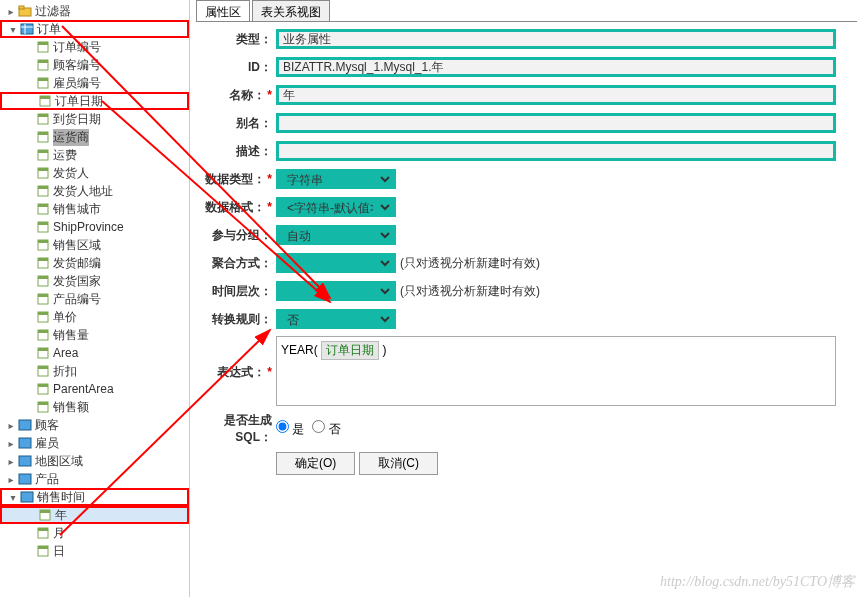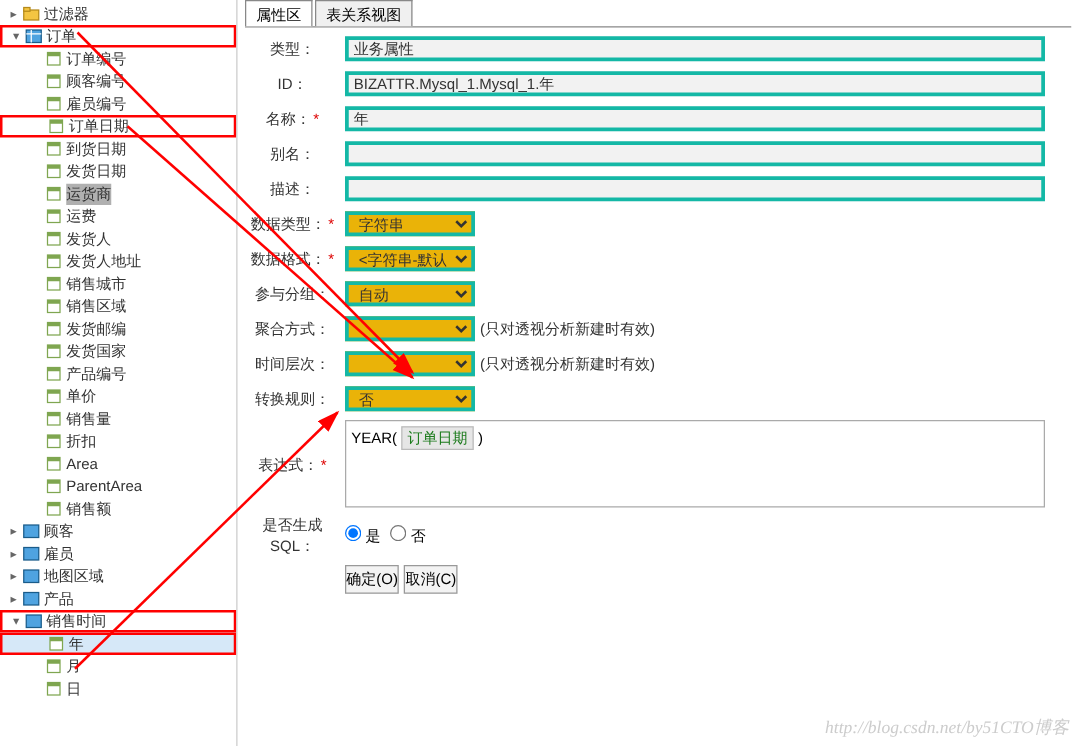--- a/index.html
+++ b/index.html
@@ -15,30 +15,30 @@
 .icon { width: 14px; height: 14px; margin-right: 3px; display: inline-flex; align-items: center; justify-content: center; }
 .icon svg { width: 14px; height: 14px; }
 .label { color: #333; }
 .redbox { border: 2px solid #ff0000; }
 .right-panel { flex: 1; padding: 0 6px; position: relative; }
 .tabs { display: flex; border-bottom: 1px solid #888; height: 22px; }
 .tab { padding: 3px 8px; border: 1px solid #888; border-bottom: none; background: #f0f0f0; margin-right: 2px; cursor: pointer; }
 .tab.active { background: #fff; }
 .form { padding: 6px 0; }
 .form-row { display: flex; align-items: center; margin-bottom: 6px; min-height: 22px; }
-.form-label { width: 80px; text-align: center; padding-right: 4px; color: #333; }
+.form-label { width: 80px; text-align: right; padding-right: 4px; color: #333; font-weight: bold; }
 .req { color: #d00; margin-left: 2px; }
 .form-input { height: 20px; border: 3px solid #14b8a6; background: #f2f2f2; padding: 0 4px; color: #333; }
 .w-long { width: 560px; }
-select.form-input { background: #eab308; width: 104px; }
+select.form-input { background: #14b8a6; width: 120px; }
 .hint { color: #333; margin-left: 4px; }
 .expr-box { width: 560px; height: 70px; border: 1px solid #aaa; background: #fff; padding: 4px; }
 .expr-tag { display: inline-block; background: #e6e6e6; border: 1px solid #bbb; padding: 0 4px; color: #1a7a1a; }
 .radio-row { display: flex; align-items: center; gap: 8px; }
-.btn { border: 1px solid #999; background: #f3f3f3; padding: 2px 0; cursor: pointer; }
+.btn { border: 1px solid #999; background: #f3f3f3; padding: 2px 18px; cursor: pointer; }
 .watermark { position: absolute; right: 8px; bottom: 6px; color: #ccc; font-size: 14px; font-style: italic; font-family: serif; }
 .arrow-svg { position: absolute; top: 0; left: 0; pointer-events: none; }
 </style>
 </head>
 <body>
 
 <div class="container">
   <div class="tree-panel">
     <div class="tree-item lvl1">
       <span class="expander">▸</span>
@@ -100,29 +100,20 @@
         </div>
         <div class="tree-item lvl3">
           <span class="icon">
             <svg viewBox="0 0 14 14">
               <rect x="2" y="2" width="10" height="10" fill="#fff" stroke="#7fa650"></rect>
               <rect x="2" y="2" width="10" height="3" fill="#7fa650"></rect>
             </svg>
           </span>
           <span class="label">到货日期</span>
         </div>
-        <div class="tree-item lvl3">
-          <span class="icon">
-            <svg viewBox="0 0 14 14">
-              <rect x="2" y="2" width="10" height="10" fill="#fff" stroke="#7fa650"></rect>
-              <rect x="2" y="2" width="10" height="3" fill="#7fa650"></rect>
-            </svg>
-          </span>
-          <span class="label">发货日期</span>
-        </div>
         <div class="tree-item lvl3 grey-sel">
           <span class="icon">
             <svg viewBox="0 0 14 14">
               <rect x="2" y="2" width="10" height="10" fill="#fff" stroke="#7fa650"></rect>
               <rect x="2" y="2" width="10" height="3" fill="#7fa650"></rect>
             </svg>
           </span>
           <span class="label">运货商</span>
         </div>
         <div class="tree-item lvl3">
@@ -161,20 +152,29 @@
           </span>
           <span class="label">销售城市</span>
         </div>
         <div class="tree-item lvl3">
           <span class="icon">
             <svg viewBox="0 0 14 14">
               <rect x="2" y="2" width="10" height="10" fill="#fff" stroke="#7fa650"></rect>
               <rect x="2" y="2" width="10" height="3" fill="#7fa650"></rect>
             </svg>
           </span>
+          <span class="label">ShipProvince</span>
+        </div>
+        <div class="tree-item lvl3">
+          <span class="icon">
+            <svg viewBox="0 0 14 14">
+              <rect x="2" y="2" width="10" height="10" fill="#fff" stroke="#7fa650"></rect>
+              <rect x="2" y="2" width="10" height="3" fill="#7fa650"></rect>
+            </svg>
+          </span>
           <span class="label">销售区域</span>
         </div>
         <div class="tree-item lvl3">
           <span class="icon">
             <svg viewBox="0 0 14 14">
               <rect x="2" y="2" width="10" height="10" fill="#fff" stroke="#7fa650"></rect>
               <rect x="2" y="2" width="10" height="3" fill="#7fa650"></rect>
             </svg>
           </span>
           <span class="label">发货邮编</span>
@@ -215,30 +215,30 @@
           </span>
           <span class="label">销售量</span>
         </div>
         <div class="tree-item lvl3">
           <span class="icon">
             <svg viewBox="0 0 14 14">
               <rect x="2" y="2" width="10" height="10" fill="#fff" stroke="#7fa650"></rect>
               <rect x="2" y="2" width="10" height="3" fill="#7fa650"></rect>
             </svg>
           </span>
+          <span class="label">Area</span>
+        </div>
+        <div class="tree-item lvl3">
+          <span class="icon">
+            <svg viewBox="0 0 14 14">
+              <rect x="2" y="2" width="10" height="10" fill="#fff" stroke="#7fa650"></rect>
+              <rect x="2" y="2" width="10" height="3" fill="#7fa650"></rect>
+            </svg>
+          </span>
           <span class="label">折扣</span>
-        </div>
-        <div class="tree-item lvl3">
-          <span class="icon">
-            <svg viewBox="0 0 14 14">
-              <rect x="2" y="2" width="10" height="10" fill="#fff" stroke="#7fa650"></rect>
-              <rect x="2" y="2" width="10" height="3" fill="#7fa650"></rect>
-            </svg>
-          </span>
-          <span class="label">Area</span>
         </div>
         <div class="tree-item lvl3">
           <span class="icon">
             <svg viewBox="0 0 14 14">
               <rect x="2" y="2" width="10" height="10" fill="#fff" stroke="#7fa650"></rect>
               <rect x="2" y="2" width="10" height="3" fill="#7fa650"></rect>
             </svg>
           </span>
           <span class="label">ParentArea</span>
         </div>

